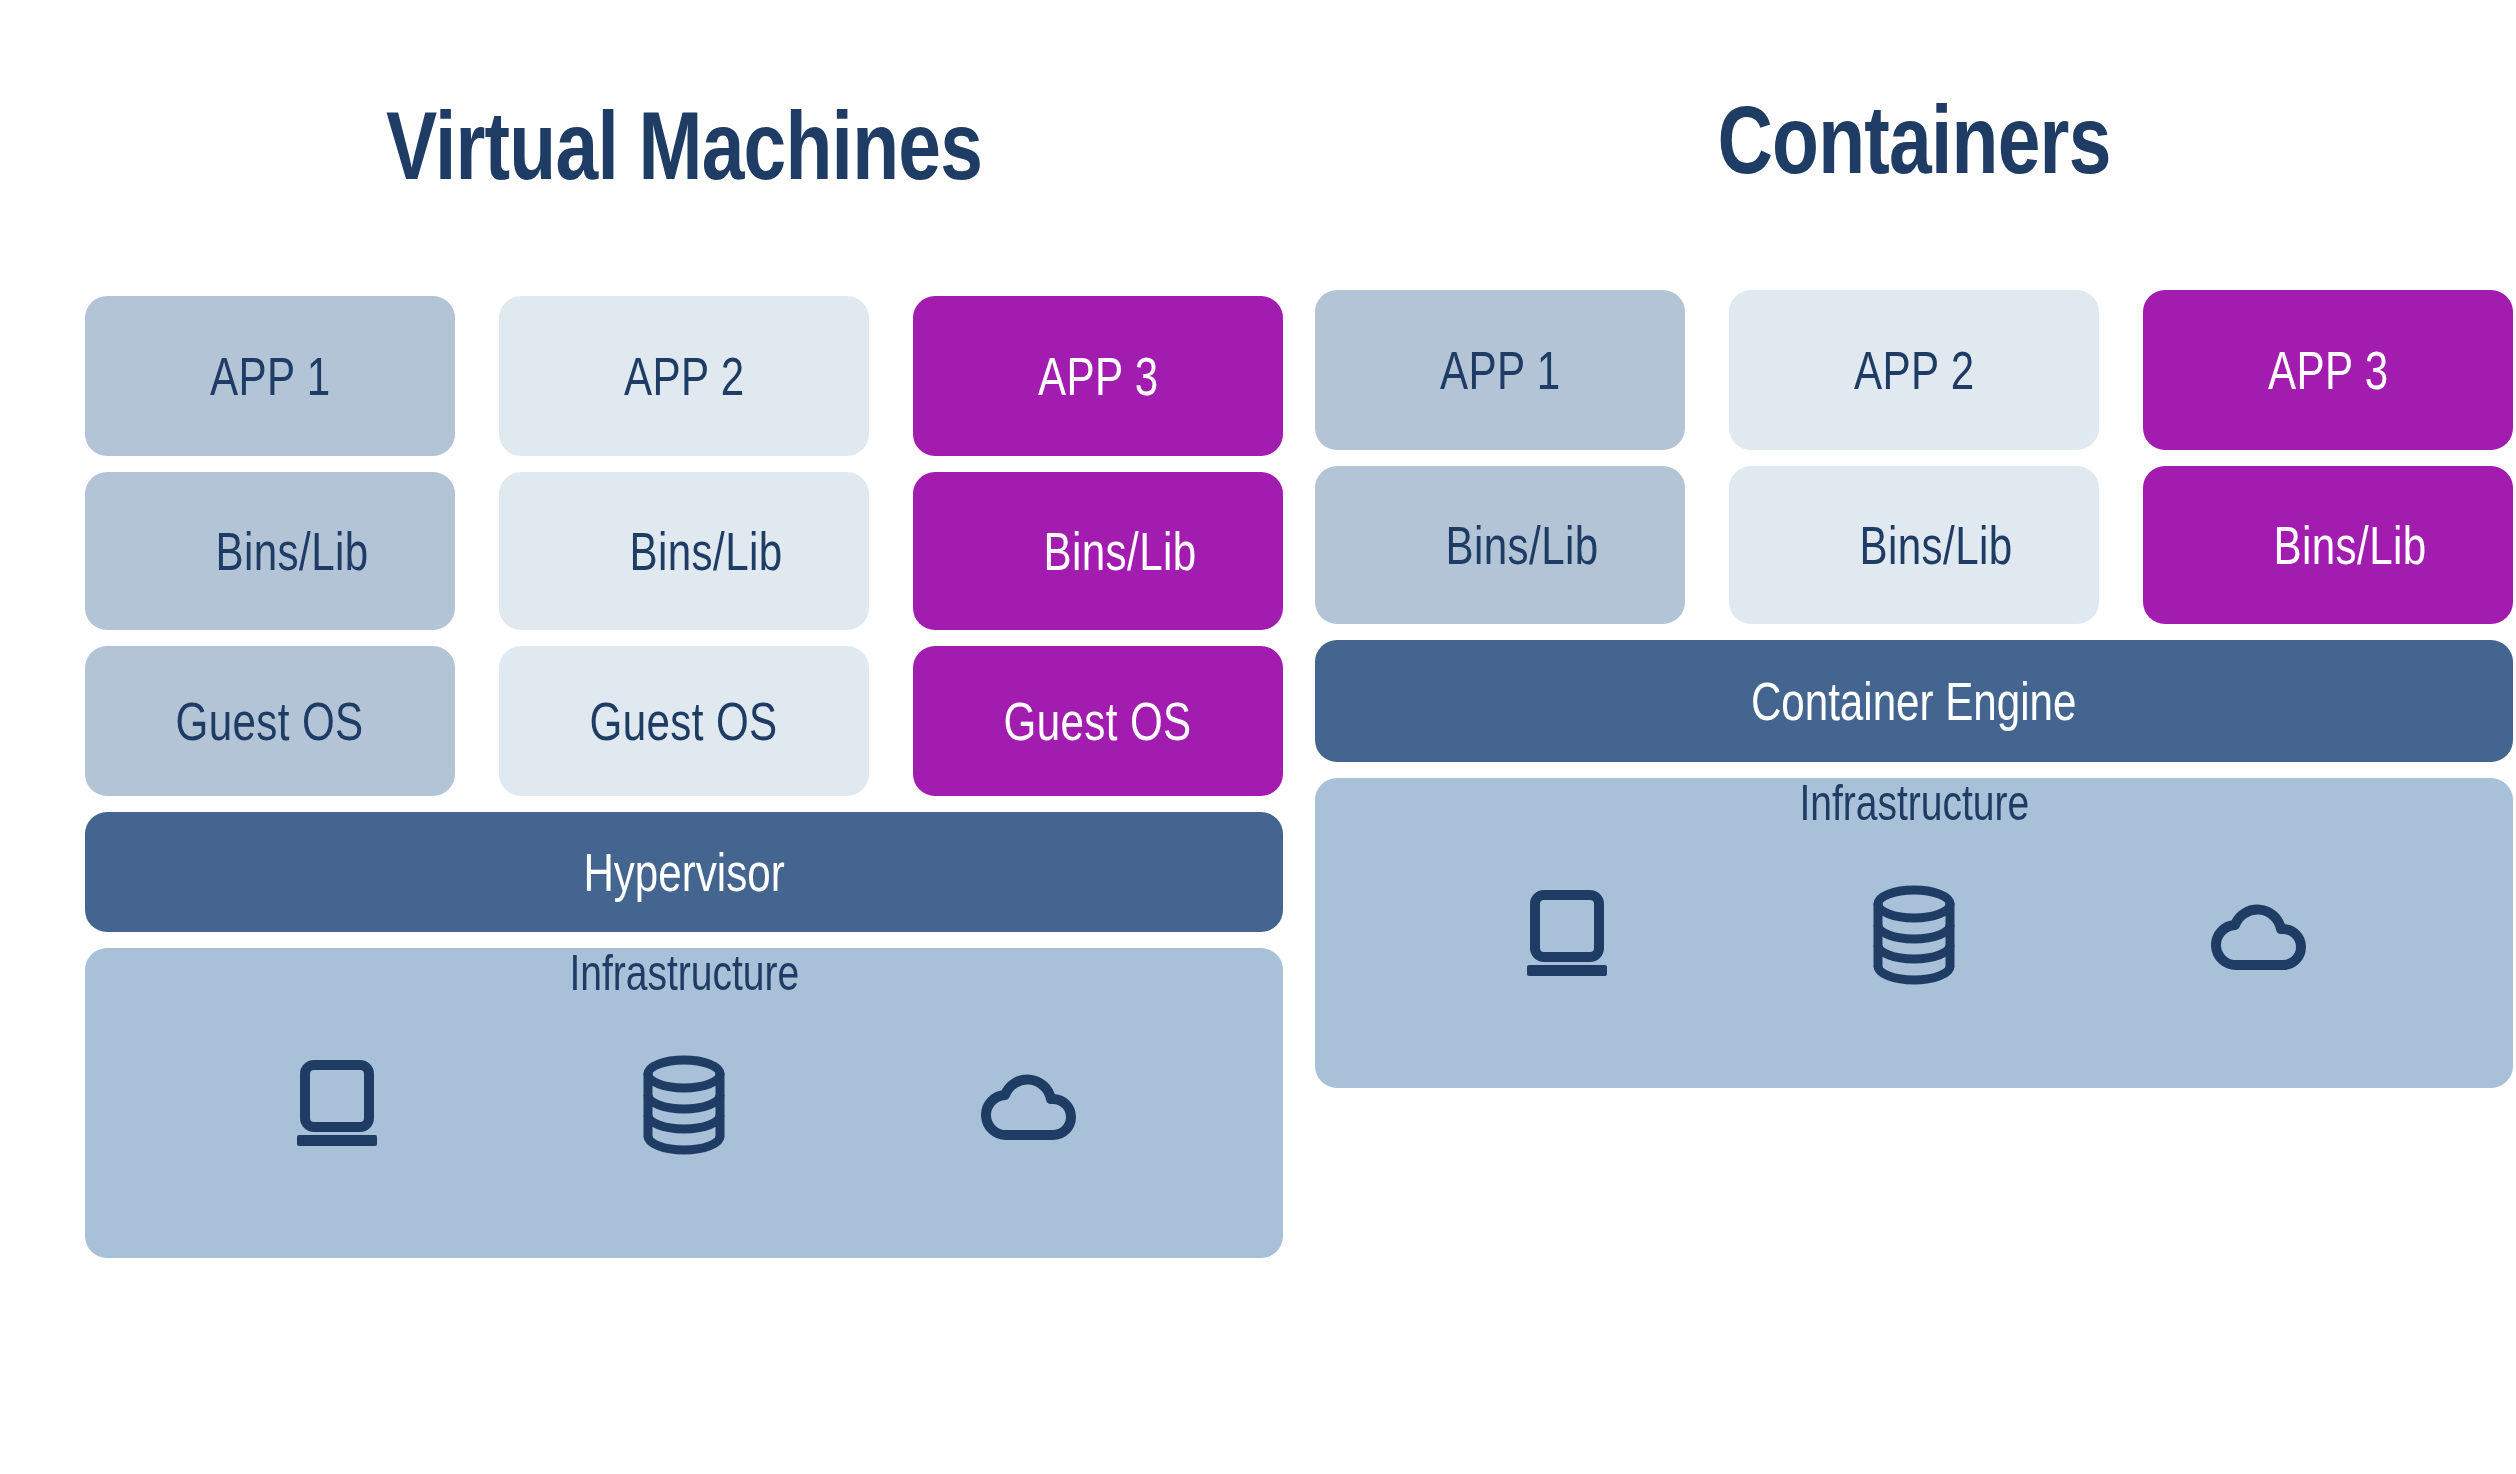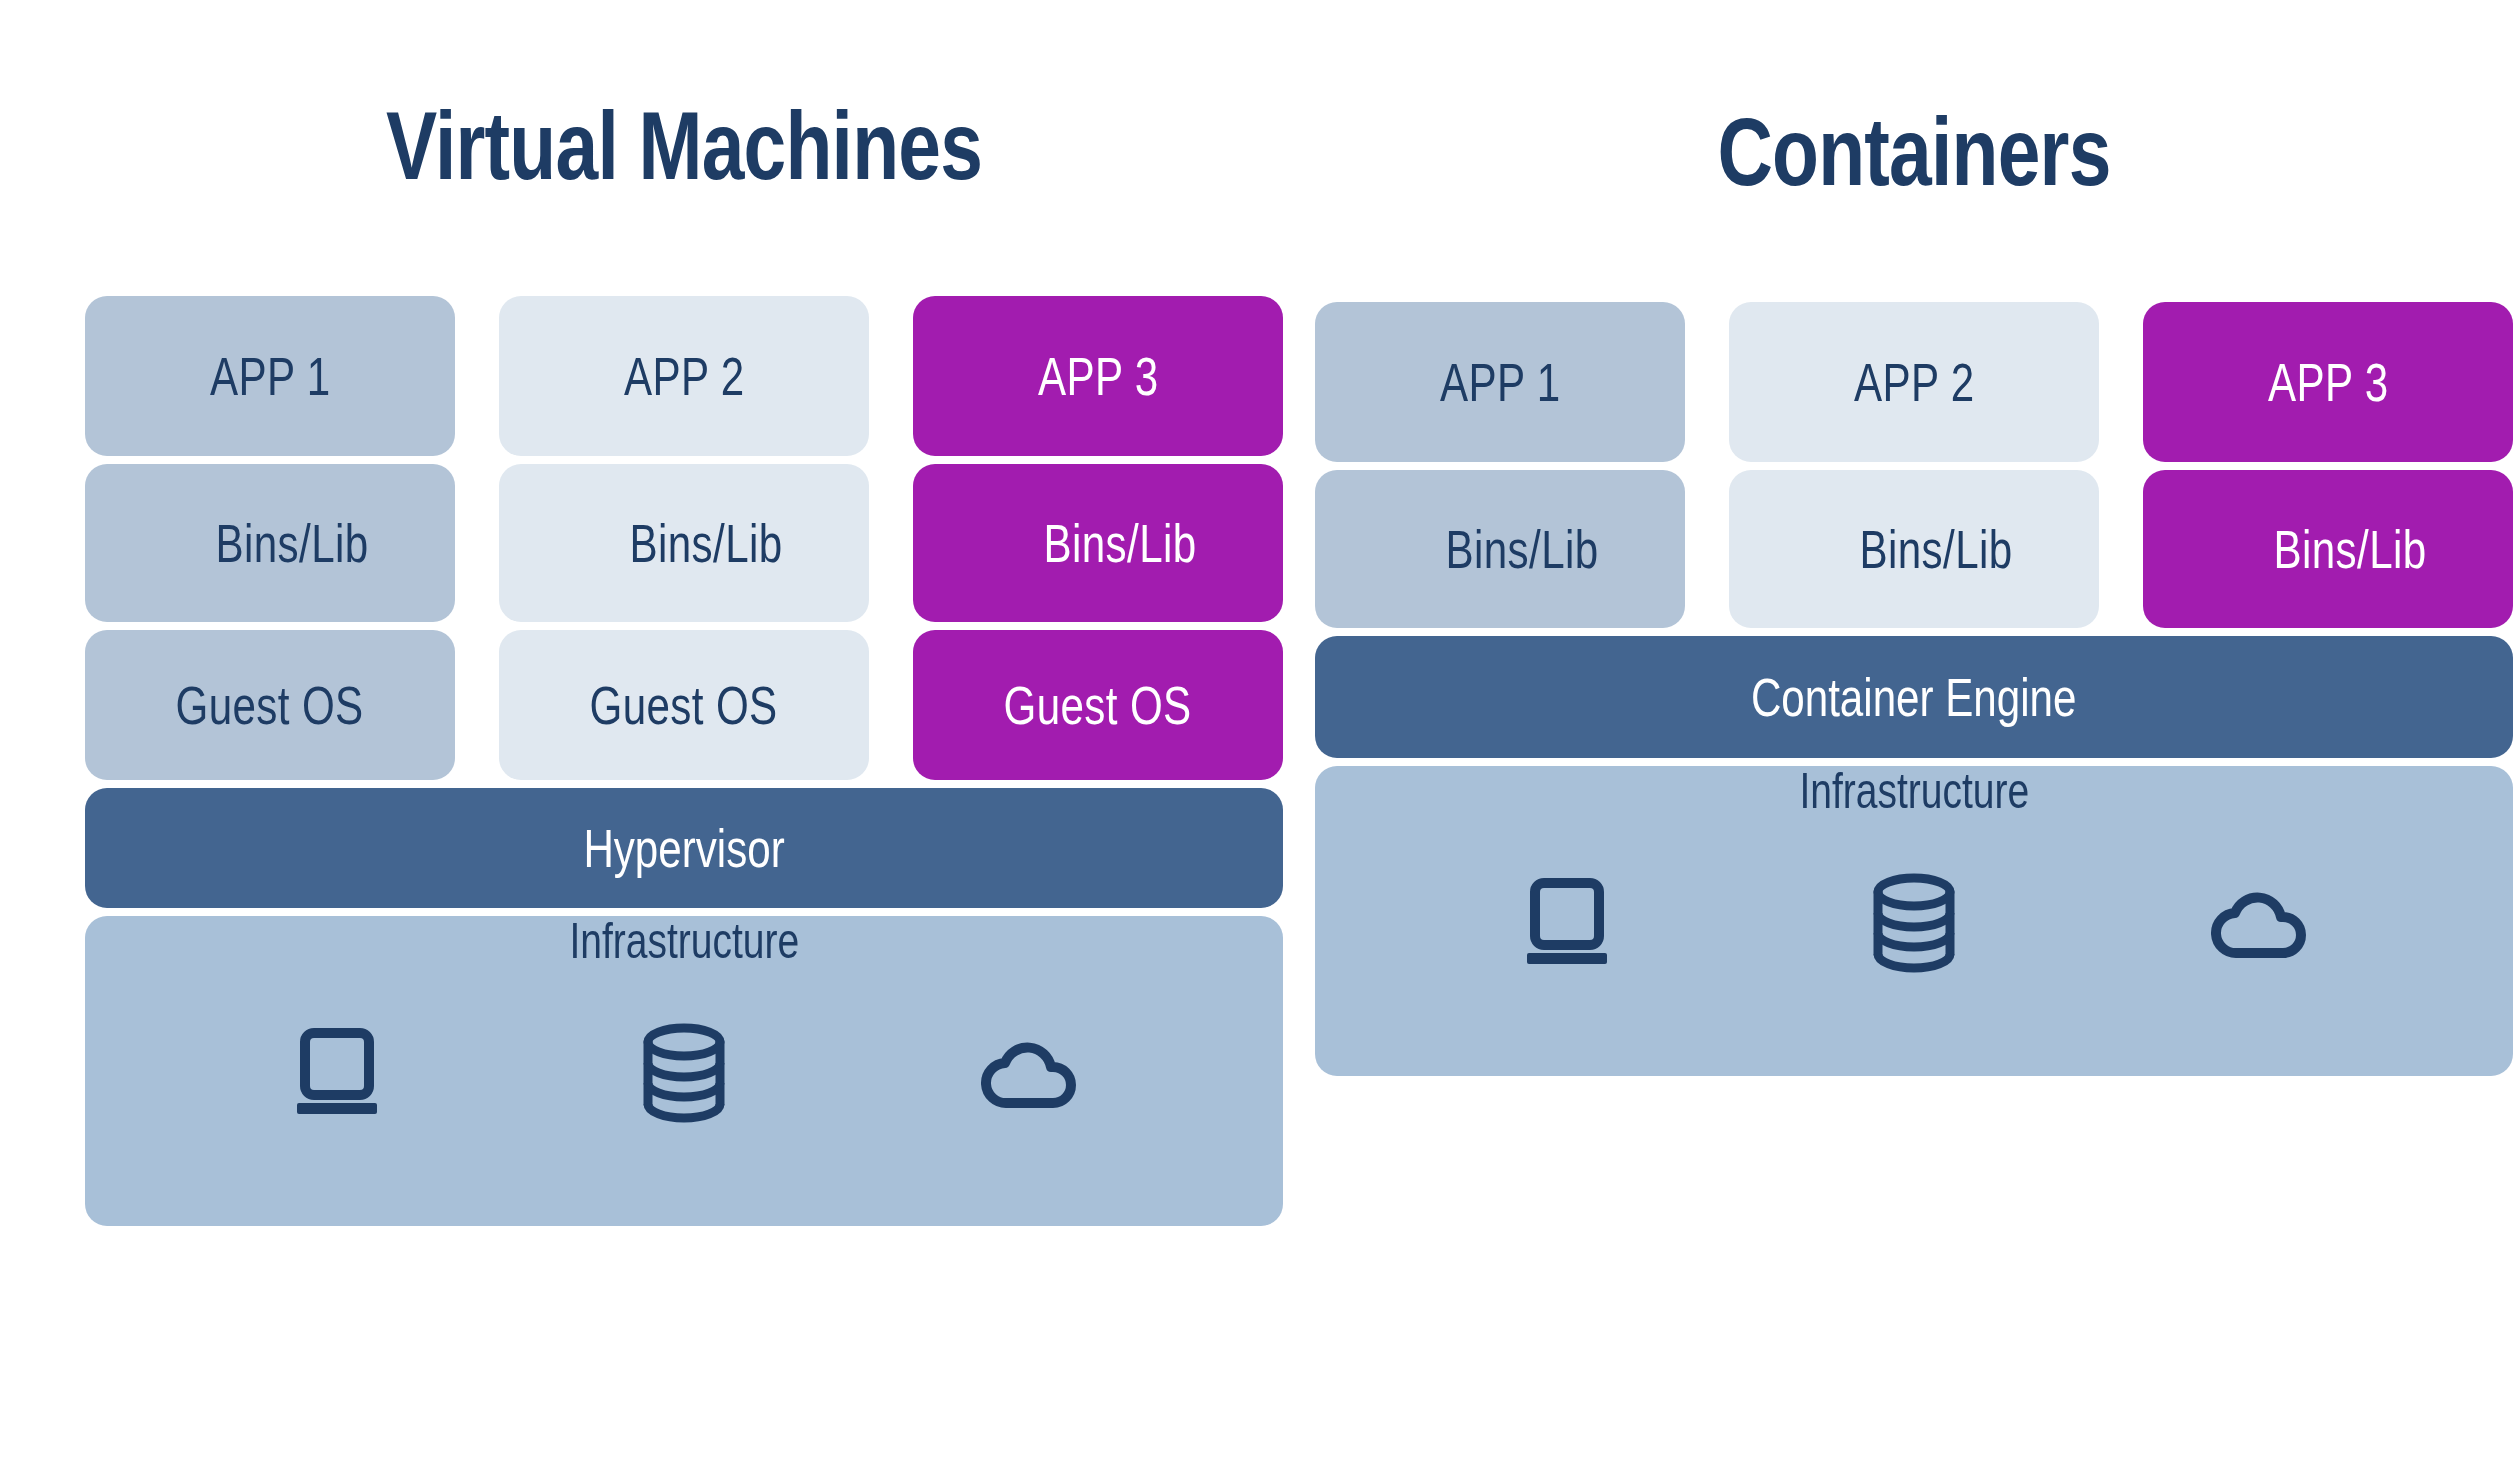--- a/index.html
+++ b/index.html
@@ -31,42 +31,42 @@
     box-sizing: border-box;
   }
   .panel-vm {
     width: 1198px;
     margin-left: 85px;
     margin-top: 6px;
   }
   .panel-ct {
     width: 1198px;
     margin-left: 32px;
-    margin-top: 12px;
+    margin-top: 0;
   }
 
   .panel-title {
     text-align: center;
     color: #1e3c64;
     font-weight: 700;
     font-size: 96px;
     line-height: 1;
     letter-spacing: -1px;
     margin: 92px 0 0 0;
     transform: scaleX(0.80);
     transform-origin: center center;
     white-space: nowrap;
     font-family: "Liberation Sans", sans-serif;
   }
 
   .stack {
     margin-top: 102px;
     display: flex;
     flex-direction: column;
-    gap: 8px;
+    gap: 16px;
   }
 
   .row {
     display: flex;
     flex-direction: row;
     gap: 44px;
   }
 
   .cell {
     flex: 1 1 0;

